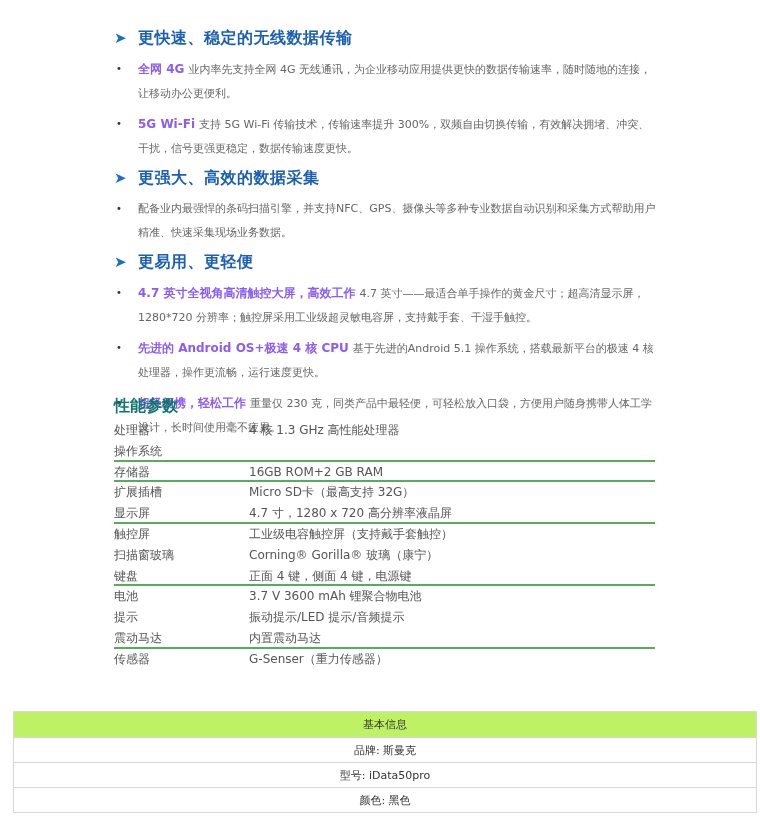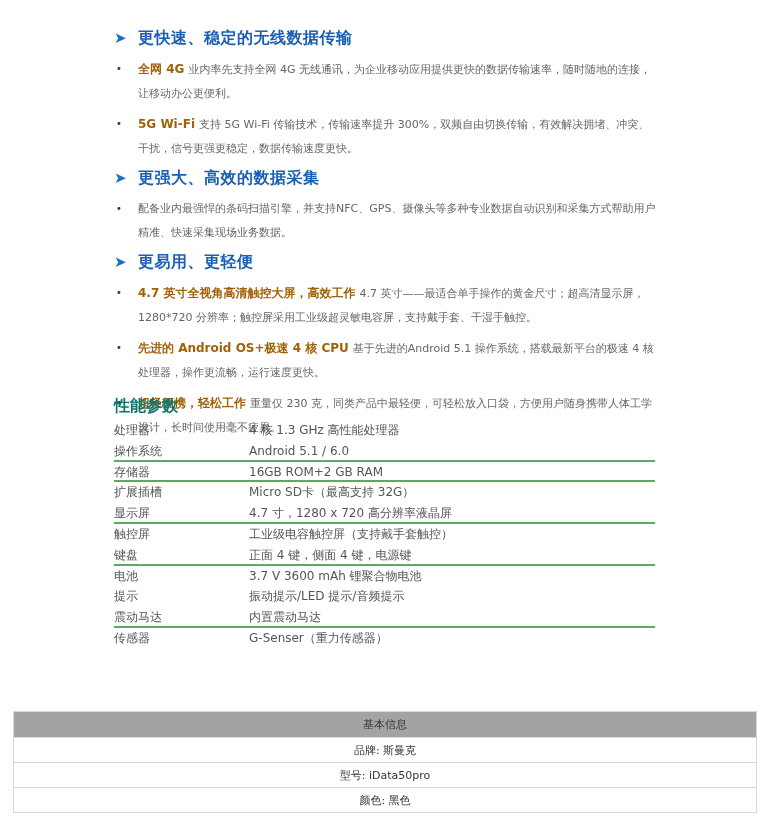--- a/index.html
+++ b/index.html
@@ -7,31 +7,31 @@
   body { font-family: "DejaVu Sans", "Liberation Sans", sans-serif; color: #555; position: relative; }
 
   .features { position: absolute; left: 114px; top: 25px; width: 545px; }
   .section-head { display: flex; align-items: center; height: 26px; color: #1a5fb4; font-weight: bold; font-size: 16px; }
   .section-head .arrow { width: 24px; font-size: 15px; color: #1a6fc9; }
   .section-head .title { letter-spacing: 0.5px; }
 
   .bullet { display: flex; margin-top: 6px; font-size: 11px; line-height: 24px; color: #666; }
   .bullet .dot { width: 24px; flex: none; padding-left: 2px; color: #333; font-size: 10px; }
   .bullet .text { flex: 1; }
-  .bullet .strong { font-weight: bold; color: #a16207; font-size: 12px; margin-right: 4px; }
+  .bullet .strong { font-weight: bold; color: #8b5cf6; font-size: 12px; margin-right: 4px; }
 
   .specs { position: absolute; left: 114px; top: 395px; width: 541px; }
   .specs-title { color: #0f766e; font-weight: bold; font-size: 16px; height: 25px; line-height: 22px; }
   .spec-row { display: flex; height: 20.8px; line-height: 20.8px; font-size: 12px; color: #555; }
   .spec-row.sep { border-bottom: 2px solid #5aaa60; }
   .spec-row .k { width: 135px; flex: none; }
   .spec-row .v { flex: 1; }
 
   .basic { position: absolute; left: 13px; top: 711px; width: 744px; border: 1px solid #d8d8d8; }
-  .basic .head { height: 25px; line-height: 25px; background: #a3a3a3; text-align: center; font-size: 11px; color: #333; }
+  .basic .head { height: 25px; line-height: 25px; background: #bef264; text-align: center; font-size: 11px; color: #333; }
   .basic .row { height: 25px; line-height: 25px; text-align: center; font-size: 11px; color: #333; border-top: 1px solid #d8d8d8; }
 </style>
 </head>
 <body>
 
 <div class="features">
   <div>
     <div class="section-head">
       <span class="arrow">➤</span>
       <span class="title">更快速、稳定的无线数据传输</span>
@@ -78,37 +78,40 @@
 </div>
 
 <div class="specs">
   <div class="specs-title">性能参数</div>
   <div class="spec-row">
       <span class="k">处理器</span>
       <span class="v">4 核  1.3 GHz  高性能处理器</span>
     </div>
   <div class="spec-row sep">
       <span class="k">操作系统</span>
-      <span class="v">Android 5.1 / 6.0</span>
     </div>
   <div class="spec-row sep">
       <span class="k">存储器</span>
       <span class="v">16GB ROM+2 GB RAM</span>
     </div>
   <div class="spec-row">
       <span class="k">扩展插槽</span>
       <span class="v">Micro SD卡（最高支持 32G）</span>
     </div>
   <div class="spec-row sep">
       <span class="k">显示屏</span>
       <span class="v">4.7 寸，1280 x 720  高分辨率液晶屏</span>
     </div>
   <div class="spec-row">
       <span class="k">触控屏</span>
       <span class="v">工业级电容触控屏（支持戴手套触控）</span>
+    </div>
+  <div class="spec-row">
+      <span class="k">扫描窗玻璃</span>
+      <span class="v">Corning® Gorilla® 玻璃（康宁）</span>
     </div>
   <div class="spec-row sep">
       <span class="k">键盘</span>
       <span class="v">正面 4 键，侧面 4 键，电源键</span>
     </div>
   <div class="spec-row">
       <span class="k">电池</span>
       <span class="v">3.7 V  3600 mAh  锂聚合物电池</span>
     </div>
   <div class="spec-row">

